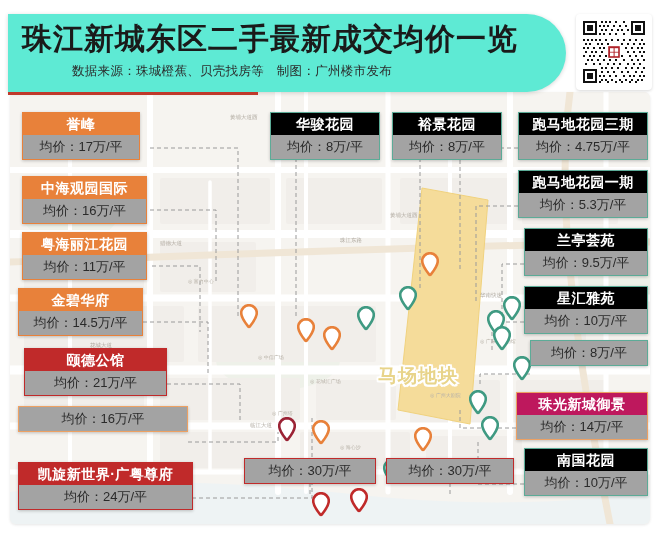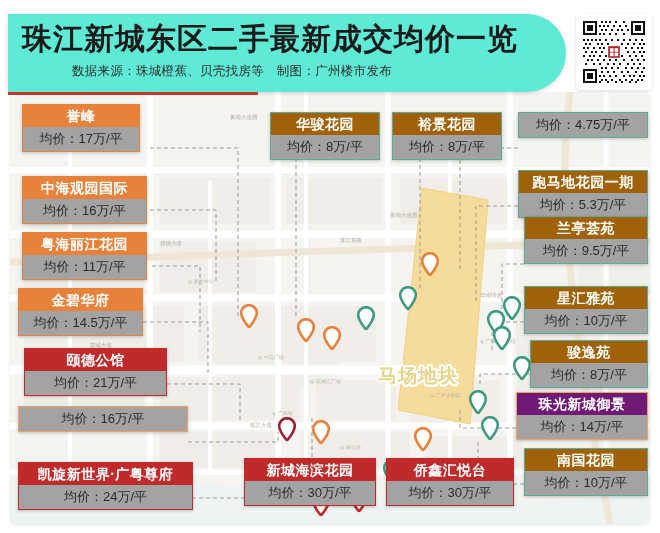--- a/index.html
+++ b/index.html
@@ -135,22 +135,22 @@
   .card-body {
     font-size: 13px;
     color: #2a2a2a;
     text-align: center;
     line-height: 24px;
     height: 24px;
     background: #a3a3a3;
     white-space: nowrap;
   }
   .card.c-orange  .card-head { background: #e8813a; }
-  .card.c-lorange .card-head { background: #701a75; }
-  .card.c-green   .card-head { background: #a16207; }
+  .card.c-lorange .card-head { background: #be185d; }
+  .card.c-green   .card-head { background: #000000; }
   .card.c-red     .card-head { background: #c02a2a; }
   .card.c-orange  { border: 1px solid #e8813a; }
   .card.c-lorange { border: 1px solid #eda163; }
   .card.c-green   { border: 1px solid #5cab97; }
   .card.c-red     { border: 1px solid #c02a2a; }
 </style>
 </head>
 <body>
 
 <div id="page">
@@ -331,21 +331,21 @@
             <circle cx="9" cy="8.8" r="2.5" fill="#ffffff"></circle>
           </svg></div>
         <div class="pin" style="left: 411px; top: 160px;"><svg width="18" height="25" viewBox="0 0 18 25">
             <path d="M9 1.2C4.7 1.2 1.2 4.7 1.2 9c0 5.2 6.3 12.6 7.1 13.6a.9.9 0 0 0 1.4 0C10.5 21.6 16.8 14.2 16.8 9 16.8 4.7 13.3 1.2 9 1.2z" fill="#ffffff" stroke="#e8813a" stroke-width="2.6"></path>
             <circle cx="9" cy="8.8" r="2.5" fill="#ffffff"></circle>
           </svg></div>
       </div>
   </div>
 
   <div id="card-layer">
-      <div class="card c-orange" style="left: 22px; top: 104px; width: 118px;">
+      <div class="card c-orange" style="left: 22px; top: 112px; width: 118px;">
         <div class="card-head">誉峰</div>
         <div class="card-body">均价：17万/平</div>
       </div>
       <div class="card c-orange" style="left: 22px; top: 176px; width: 125px;">
         <div class="card-head">中海观园国际</div>
         <div class="card-body">均价：16万/平</div>
       </div>
       <div class="card c-orange" style="left: 22px; top: 232px; width: 125px;">
         <div class="card-head">粤海丽江花园</div>
         <div class="card-body">均价：11万/平</div>
@@ -367,52 +367,50 @@
       </div>
       <div class="card c-green" style="left: 270px; top: 112px; width: 110px;">
         <div class="card-head">华骏花园</div>
         <div class="card-body">均价：8万/平</div>
       </div>
       <div class="card c-green" style="left: 392px; top: 112px; width: 110px;">
         <div class="card-head">裕景花园</div>
         <div class="card-body">均价：8万/平</div>
       </div>
       <div class="card c-green" style="left: 518px; top: 112px; width: 130px;">
+        <div class="card-head">跑马地花园三期</div>
         <div class="card-body">均价：4.75万/平</div>
       </div>
       <div class="card c-green" style="left: 518px; top: 170px; width: 130px;">
         <div class="card-head">跑马地花园一期</div>
         <div class="card-body">均价：5.3万/平</div>
       </div>
-      <div class="card c-green" style="left: 524px; top: 216px; width: 124px;">
+      <div class="card c-green" style="left: 524px; top: 228px; width: 124px;">
         <div class="card-head">兰亭荟苑</div>
         <div class="card-body">均价：9.5万/平</div>
       </div>
       <div class="card c-green" style="left: 524px; top: 286px; width: 124px;">
         <div class="card-head">星汇雅苑</div>
         <div class="card-body">均价：10万/平</div>
       </div>
       <div class="card c-green" style="left: 530px; top: 340px; width: 118px;">
-        <div class="card-head">骏逸苑</div>
         <div class="card-body">均价：8万/平</div>
       </div>
       <div class="card c-lorange" style="left: 516px; top: 392px; width: 132px;">
         <div class="card-head">珠光新城御景</div>
         <div class="card-body">均价：14万/平</div>
       </div>
       <div class="card c-green" style="left: 524px; top: 448px; width: 124px;">
         <div class="card-head">南国花园</div>
         <div class="card-body">均价：10万/平</div>
       </div>
       <div class="card c-red" style="left: 244px; top: 458px; width: 132px;">
-        <div class="card-head">新城海滨花园</div>
         <div class="card-body">均价：30万/平</div>
       </div>
       <div class="card c-red" style="left: 386px; top: 458px; width: 128px;">
-        <div class="card-head">侨鑫汇悦台</div>
         <div class="card-body">均价：30万/平</div>
       </div>
     </div>
 
   <div id="header-card">
     <div id="header-title">珠江新城东区二手最新成交均价一览</div>
     <div id="header-subtitle">数据来源：珠城橙蕉、贝壳找房等　制图：广州楼市发布</div>
   </div>
   <div id="header-accent"></div>
 

